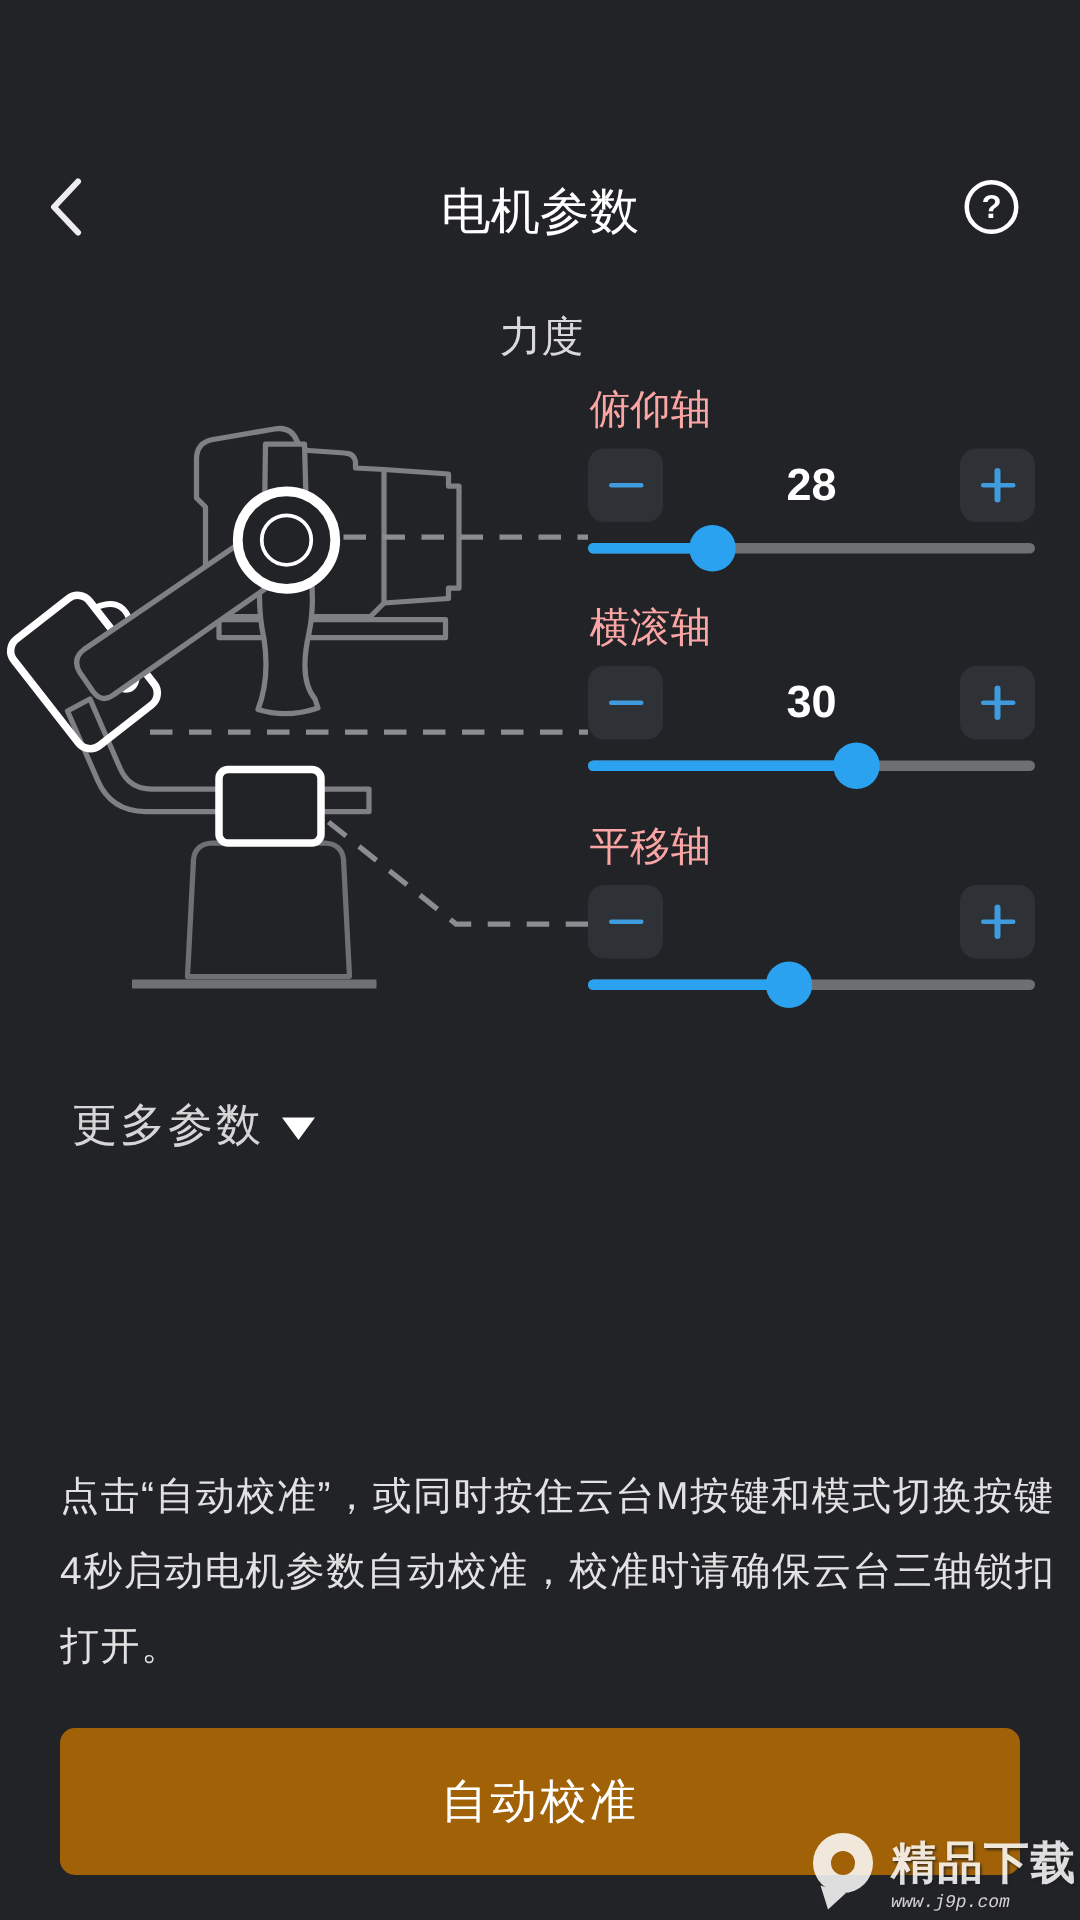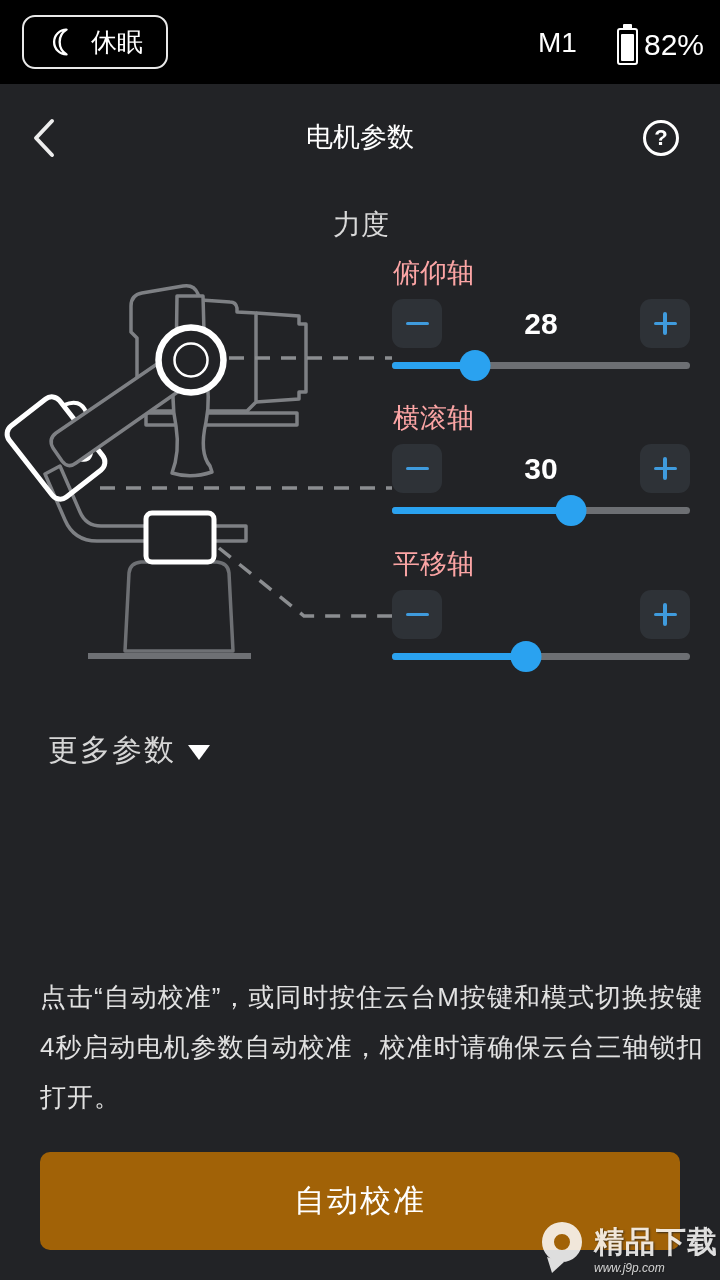--- a/index.html
+++ b/index.html
@@ -18,21 +18,21 @@
   }
   .mode{position:absolute;left:538px;top:27px;font-size:28px;color:#fff;}
   .battery-wrap{position:absolute;left:617px;top:24px;display:flex;align-items:center;gap:6px;}
   .battery-icon{width:21px;height:41px;position:relative;}
   .battery-nub{position:absolute;left:6px;top:0;width:9px;height:5px;background:#fff;border-radius:1px;}
   .battery-body{position:absolute;left:0;top:4px;width:21px;height:37px;border:2.5px solid #fff;border-radius:3px;box-sizing:border-box;}
   .battery-fill{position:absolute;left:2px;right:2px;bottom:2px;background:#fff;border-radius:1px;}
   .battery-pct{font-size:30px;color:#fff;}
   
   .back-btn{position:absolute;left:20px;top:112px;width:48px;height:52px;display:flex;align-items:center;justify-content:center;cursor:pointer;}
-  .page-title{position:absolute;left:0;top:119px;width:720px;text-align:center;font-size:27px;color:#fff;}
+  .page-title{position:absolute;left:0;top:119px;width:720px;text-align:center;font-size:33px;color:#fff;}
   .help-btn{
     position:absolute;left:643px;top:120px;width:36px;height:36px;box-sizing:border-box;
     border:3px solid #fff;border-radius:50%;display:flex;align-items:center;justify-content:center;
     cursor:pointer;background:transparent;
   }
   .help-glyph{font-size:22px;font-weight:bold;color:#fff;line-height:1;}
   
   .section-label{position:absolute;left:333px;top:206px;font-size:28px;color:#d9d9d9;}
   .gimbal{position:absolute;left:0;top:250px;}
   .slider-row{position:absolute;left:392px;width:298px;height:132px;}
@@ -58,48 +58,30 @@
   .tri{width:0;height:0;border-left:11px solid transparent;border-right:11px solid transparent;border-top:15px solid #fff;margin-top:4px;}
   
   .instructions{position:absolute;left:40px;top:972px;font-size:26px;color:#e2e2e2;line-height:50px;letter-spacing:1px;white-space:nowrap;}
   
   .calibrate{
     position:absolute;left:40px;top:1152px;width:640px;height:98px;
     background:#a16207;border:none;border-radius:10px;cursor:pointer;
     color:#fff;font-size:31px;font-family:inherit;letter-spacing:2px;
   }
   
-  .watermark{position:absolute;right:2px;bottom:4px;display:flex;align-items:center;gap:8px;opacity:.85;}
+  .watermark{position:absolute;right:2px;bottom:4px;display:flex;align-items:center;gap:8px;opacity:.85;font-family:Liberation Mono, monospace;}
   .wm-text{display:flex;flex-direction:column;align-items:flex-start;}
   .wm-title{font-size:30px;font-weight:bold;color:#fff;letter-spacing:1px;text-shadow:1px 1px 2px rgba(30,30,30,.9);}
   .wm-url{font-size:12px;color:#f0f0f0;font-style:italic;margin-top:-2px;text-shadow:1px 1px 1px rgba(30,30,30,.9);}
 </style>
 </head>
 <body>
 
 <div class="screen">
 
-  <div class="status-bar">
-    <button class="sleep-btn">
-      <svg width="32" height="32" viewBox="0 0 36 36">
-        <path d="M 22,4 A 13,13 0 1 0 22,32 A 16.5,16.5 0 0 1 22,4 Z" fill="none" stroke="#fff" stroke-width="2.6" stroke-linejoin="round"></path>
-      </svg>
-      <span>休眠</span>
-    </button>
-    <span class="mode">M1</span>
-    <div class="battery-wrap">
-      <div class="battery-icon">
-        <div class="battery-nub"></div>
-        <div class="battery-body">
-          <div class="battery-fill" style="height: 82%;"></div>
-        </div>
-      </div>
-      <span class="battery-pct">82%</span>
-    </div>
-  </div>
 
   <div class="back-btn">
     <svg width="28" height="44" viewBox="0 0 28 44">
       <path d="M 22,5 L 6,22 L 22,39" fill="none" stroke="#ededed" stroke-width="4" stroke-linecap="round" stroke-linejoin="round"></path>
     </svg>
   </div>
   <div class="page-title">电机参数</div>
   <div class="help-btn">
     <span class="help-glyph">?</span>
   </div>

